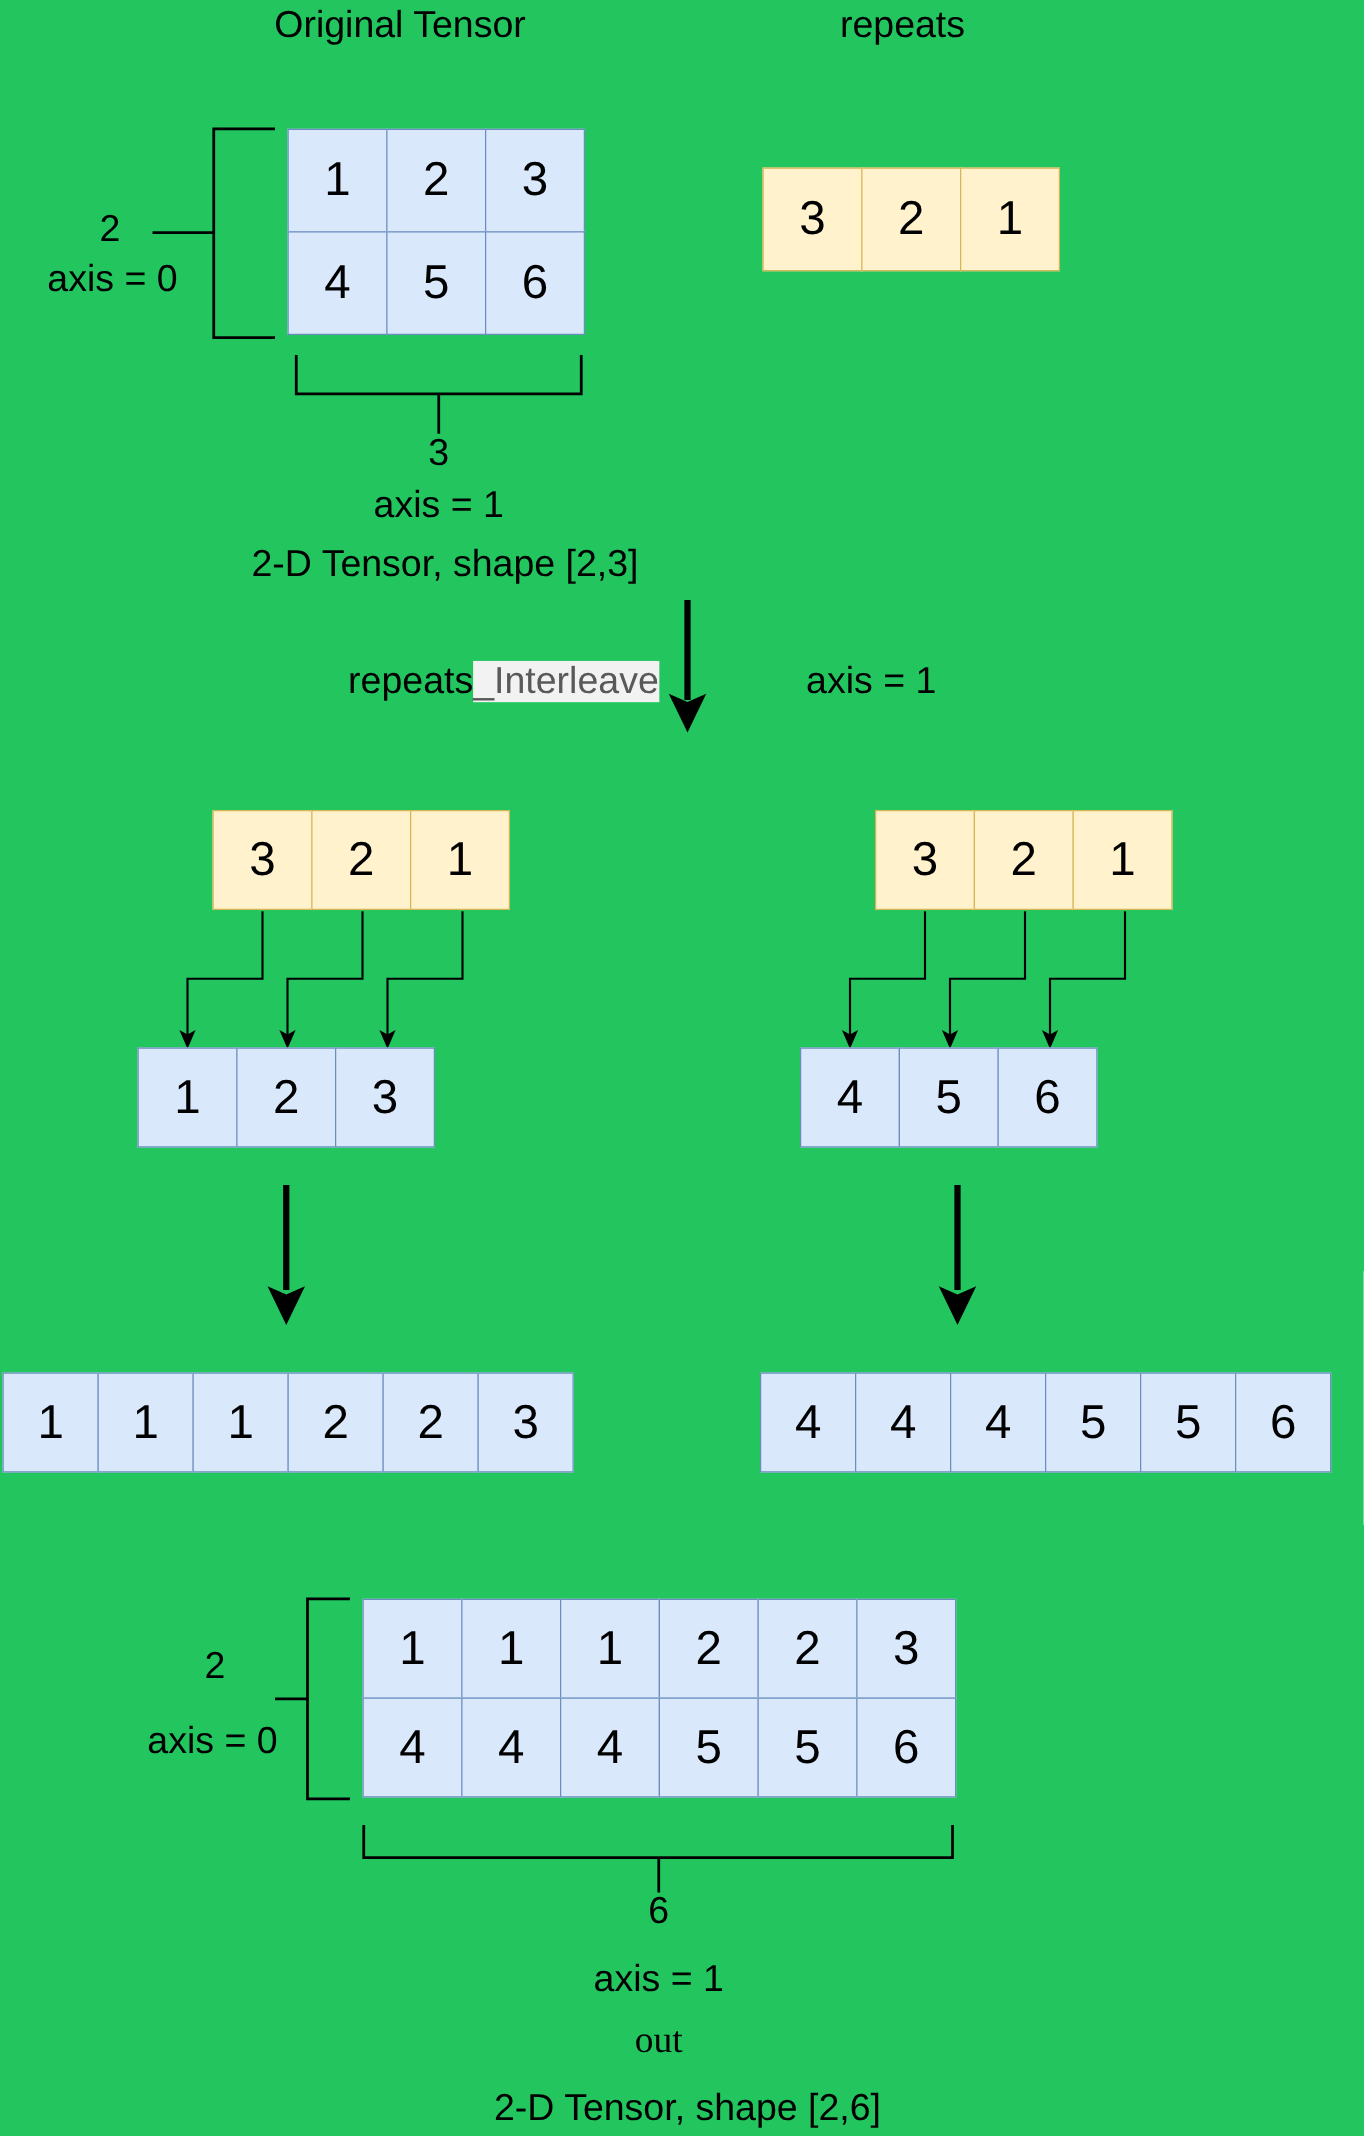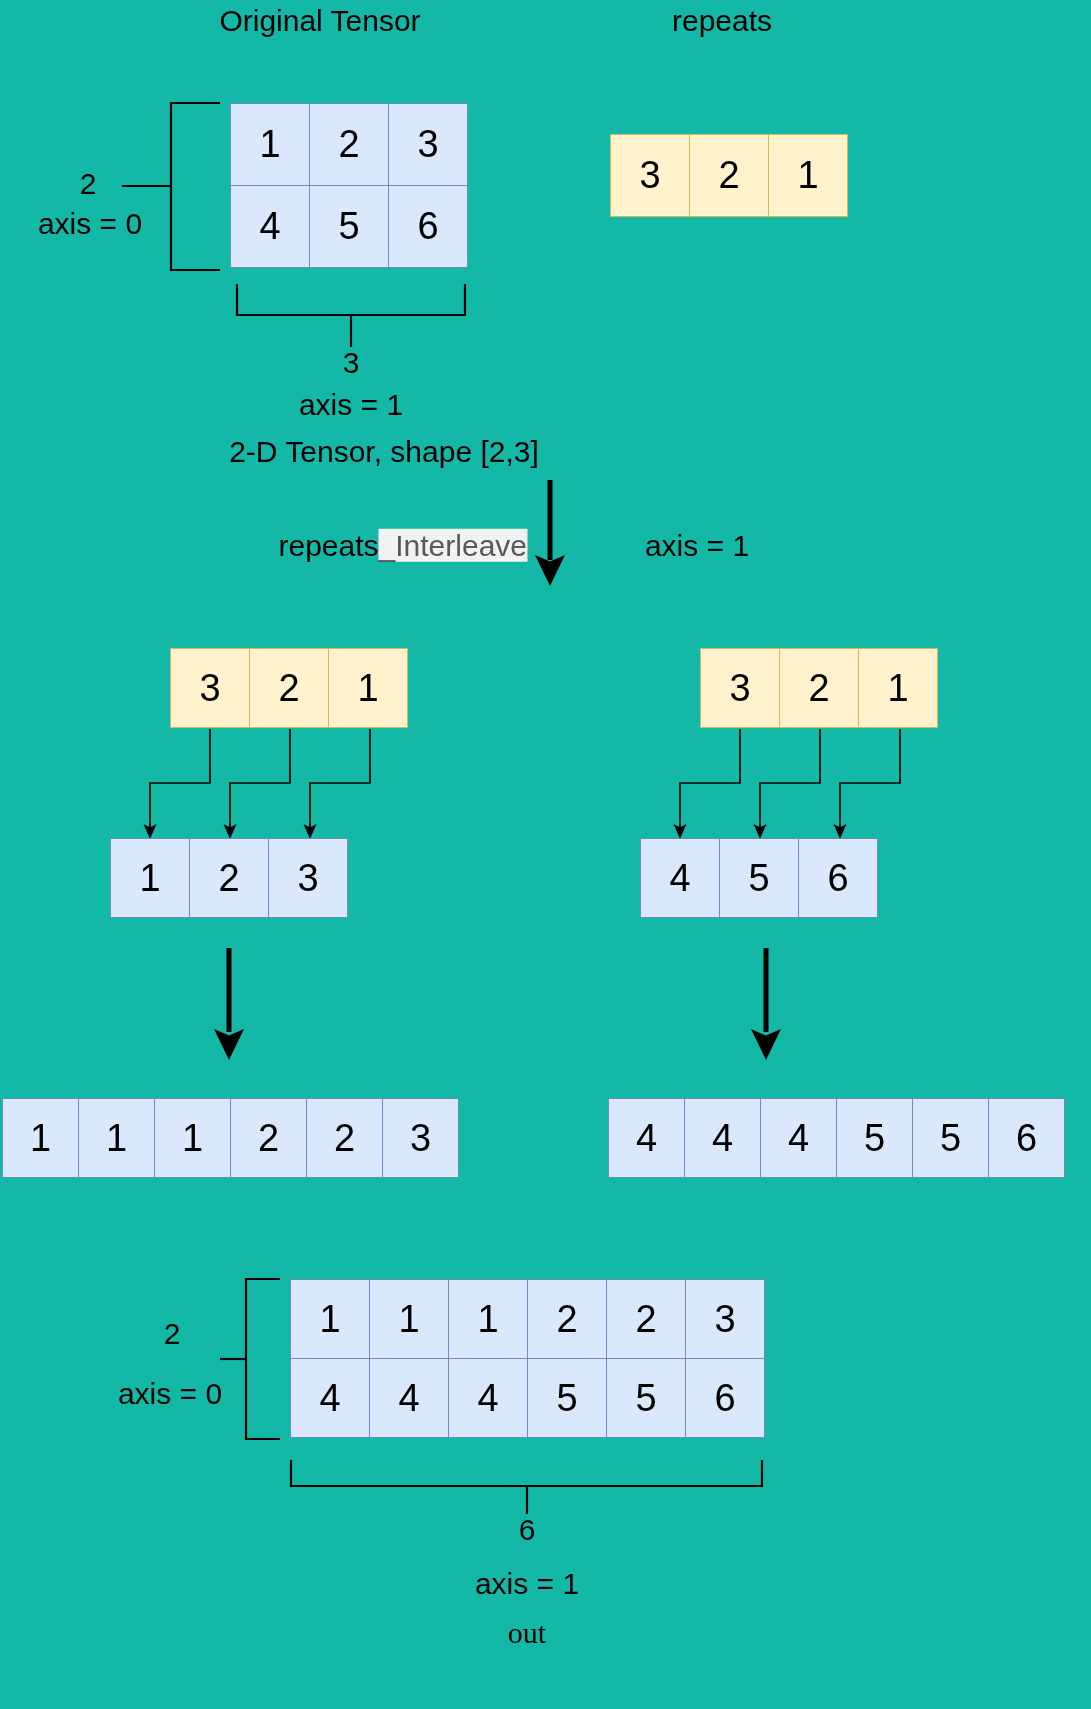--- a/index.html
+++ b/index.html
@@ -1,18 +1,18 @@
 <!DOCTYPE html>
 <html style="--blue-fill: #dae8fc; --blue-stroke: #6c8ebf; --yellow-fill: #fff2cc; --yellow-stroke: #d6b656;"><head>
 <meta charset="utf-8">
 <style>
   html,body{margin:0;padding:0;background:#ffffff;}
   .canvas{
     position:relative;width:1091px;height:1709px;overflow:hidden;
-    font-family:"Liberation Sans",sans-serif;color:#000;background:#14b8a6;
+    font-family:"Liberation Sans",sans-serif;color:#000;background:#22c55e;
   }
   .overlay{position:absolute;left:0;top:0;width:1091px;height:1709px;}
   .lbl{
     position:absolute;transform:translate(-50%,-50%);
     font-size:30px;line-height:1.15;white-space:nowrap;color:#000;
   }
   .op-label{transform:translate(-100%,-50%);}
   .op-suffix{color:#595959;background:#f2f2f2;}
   .trow{position:absolute;display:flex;}
   .grid{position:absolute;}
@@ -85,21 +85,21 @@
       <div class="cell">4</div>
       <div class="cell">5</div>
       <div class="cell">6</div>
     </div>
   </div>
 
   <div class="lbl" style="left:88px;top:184px;">2</div>
   <div class="lbl" style="left:90px;top:224px;">axis = 0</div>
   <div class="lbl" style="left:351px;top:363px;">3</div>
   <div class="lbl" style="left:351px;top:405px;">axis = 1</div>
-  <div class="lbl" style="left:356px;top:452px;margin-left:28px;">2-D Tensor, shape [2,3]</div>
+  <div class="lbl" style="left:356px;top:452px;">2-D Tensor, shape [2,3]</div>
 
   <div class="trow yellow h83" style="left:610px;top:134px;">
     <div class="cell">3</div>
     <div class="cell">2</div>
     <div class="cell">1</div>
   </div>
 
   <div class="lbl op-label" style="left:527px;top:546px;"><span>repeats</span><span class="op-suffix">_Interleave</span></div>
   <div class="lbl" style="left:697px;top:546px;">axis = 1</div>
 
@@ -162,14 +162,15 @@
       <div class="cell">5</div>
       <div class="cell">6</div>
     </div>
   </div>
 
   <div class="lbl" style="left:172px;top:1334px;">2</div>
   <div class="lbl" style="left:170px;top:1394px;">axis = 0</div>
   <div class="lbl" style="left:527px;top:1530px;">6</div>
   <div class="lbl" style="left:527px;top:1584px;">axis = 1</div>
   <div class="lbl" style="left:527px;top:1633px;font-family:Liberation Serif, serif;">out</div>
+  <div class="lbl" style="left:550px;top:1687px;">2-D Tensor, shape [2,6]</div>
 
 </div>
 
 </body></html>

